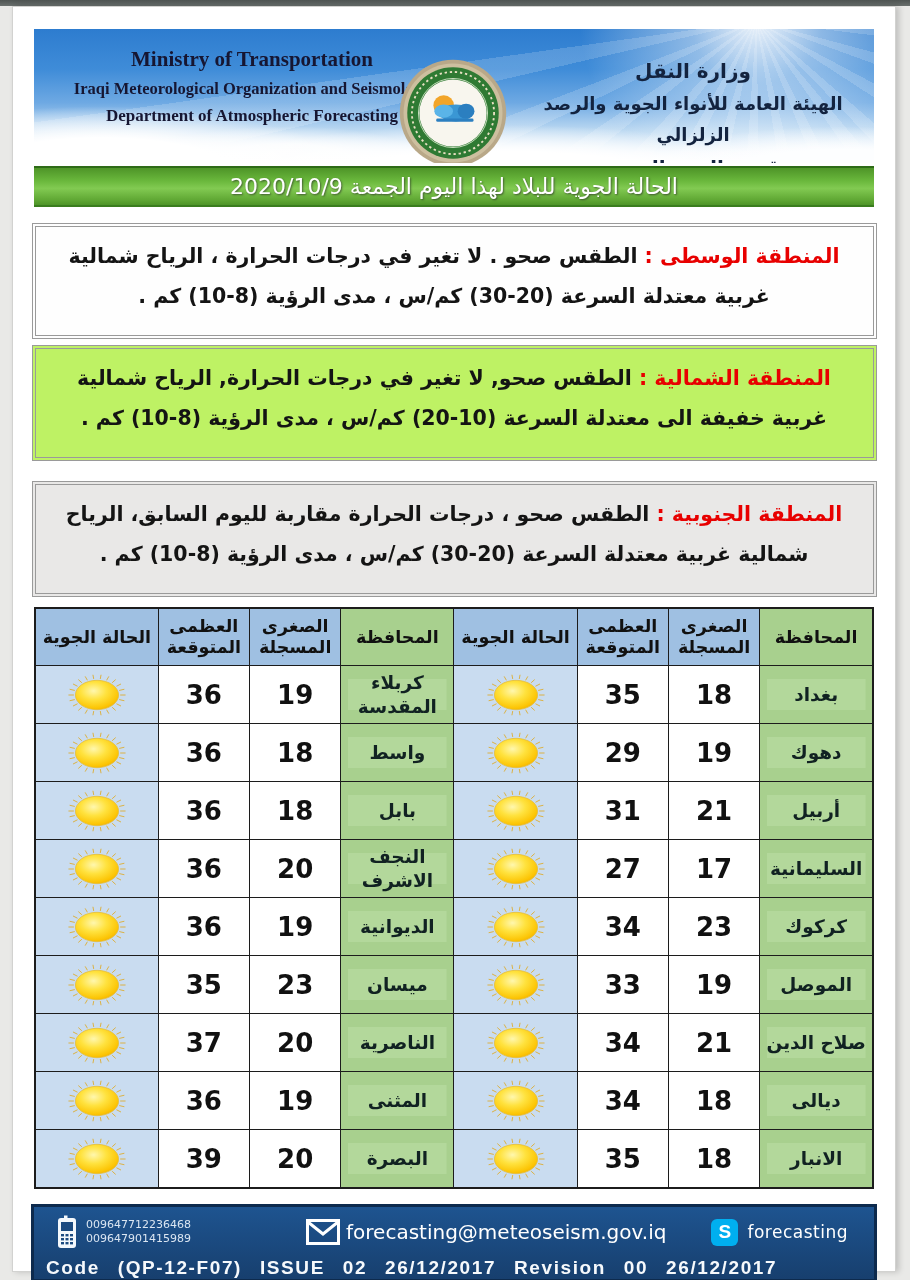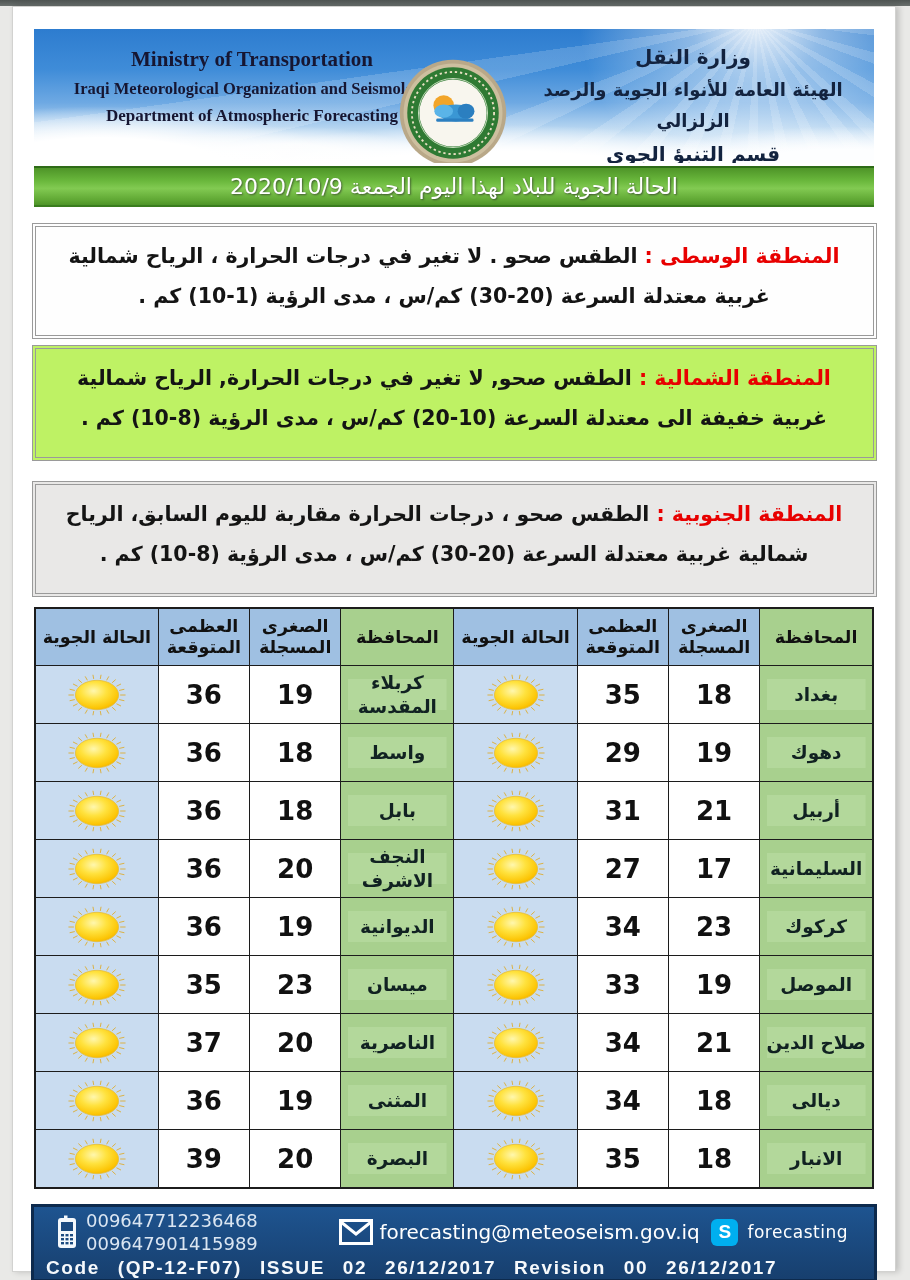--- a/index.html
+++ b/index.html
@@ -28,21 +28,21 @@
       linear-gradient(to bottom,#2d7ccf 0%,#3f8cd8 30%,#6ea9e3 55%,#b9d7f1 75%,#eef6fd 92%,#ffffff 100%);
   }
   .hdr-en{
     position:absolute;left:18px;top:14px;width:400px;text-align:center;
     font-family:"Liberation Serif","DejaVu Serif",serif;color:#161632;
   }
   .hdr-en .l1{font-size:21px;font-weight:bold;line-height:1.55;}
   .hdr-en .l2{font-size:16.5px;font-weight:bold;line-height:1.6;}
   .hdr-en .l3{font-size:17px;font-weight:bold;line-height:1.6;}
   .hdr-ar{
-    position:absolute;right:16px;top:10px;width:330px;text-align:center;direction:rtl;
+    position:absolute;right:16px;top:24px;width:330px;text-align:center;direction:rtl;
     color:#13233f;font-weight:bold;
   }
   .hdr-ar .l1{font-size:20px;line-height:1.8;}
   .hdr-ar .l2{font-size:18px;line-height:1.7;}
   .hdr-ar .l3{font-size:20px;line-height:1.8;}
   .logo{position:absolute;left:363px;top:28px;width:112px;height:112px;}
   
   .banner{
     width:840px;height:41px;margin:3px auto 0;box-sizing:border-box;
     background:linear-gradient(to bottom,#4e9428 0%,#6ab83c 35%,#82ca52 55%,#61a935 85%,#4e9428 100%);
@@ -86,21 +86,21 @@
   .sunbody{fill:url(#sunGrad);stroke:#e4bc3a;stroke-width:1;}
   
   .footer{
     width:846px;margin:15px auto 0;box-sizing:border-box;height:78px;
     background:linear-gradient(#1e5490,#173f6e);
     border:3px solid #0d2a4d;
     color:#f2f6fb;
   }
   .footer-top{height:46px;display:flex;align-items:center;justify-content:space-between;padding:2px 26px 0 22px;}
   .phone-block{display:flex;align-items:center;gap:8px;}
-  .phone-nums{font-size:18px;line-height:1.3;color:#dbe6f2;}
+  .phone-nums{font-size:11px;line-height:1.3;color:#dbe6f2;}
   .email-block{display:flex;align-items:center;gap:6px;margin-left:70px;}
   .email-text{font-size:20px;color:#ffffff;}
   .skype-block{display:flex;align-items:center;gap:9px;}
   .skype-badge{width:27px;height:27px;border-radius:6px;background:#00aff0;color:#fff;
     font-weight:bold;font-size:19px;display:flex;align-items:center;justify-content:center;
     font-family:"Liberation Sans",sans-serif;}
   .skype-name{font-size:17px;color:#ffffff;letter-spacing:.5px;}
   .code-line{
     height:26px;display:flex;align-items:center;padding:0 12px;
     font-family:"Liberation Sans",sans-serif;
@@ -149,21 +149,21 @@
       <ellipse cx="74" cy="58" rx="9" ry="8" fill="#2b7fc0"></ellipse>
       <rect x="42" y="66" width="40" height="3.5" rx="1.5" fill="#2b7fc0"></rect>
     </svg>
   </div>
 
   <div class="banner">
     <span class="txt">الحالة الجوية للبلاد لهذا اليوم الجمعة 2020/10/9</span>
   </div>
 
   <div class="region-box first">
-    <p><span class="region-name">المنطقة الوسطى :</span><span> الطقس صحو . لا تغير في درجات الحرارة ، الرياح شمالية غربية معتدلة السرعة (20-30) كم/س ، مدى الرؤية (1-10) كم .</span></p>
+    <p><span class="region-name">المنطقة الوسطى :</span><span> الطقس صحو . لا تغير في درجات الحرارة ، الرياح شمالية غربية معتدلة السرعة (20-30) كم/س ، مدى الرؤية (8-10) كم .</span></p>
   </div>
   <div class="region-box second">
     <p><span class="region-name">المنطقة الشمالية :</span><span> الطقس صحو, لا تغير في درجات الحرارة, الرياح شمالية غربية  خفيفة الى معتدلة السرعة (10-20) كم/س ، مدى الرؤية (8-10) كم .</span></p>
   </div>
   <div class="region-box third">
     <p><span class="region-name">المنطقة الجنوبية :</span><span> الطقس صحو ، درجات الحرارة مقاربة لليوم السابق، الرياح شمالية غربية معتدلة السرعة (20-30) كم/س ، مدى الرؤية (8-10) كم .</span></p>
   </div>
 
   <table class="wx-table">
     <colgroup>

